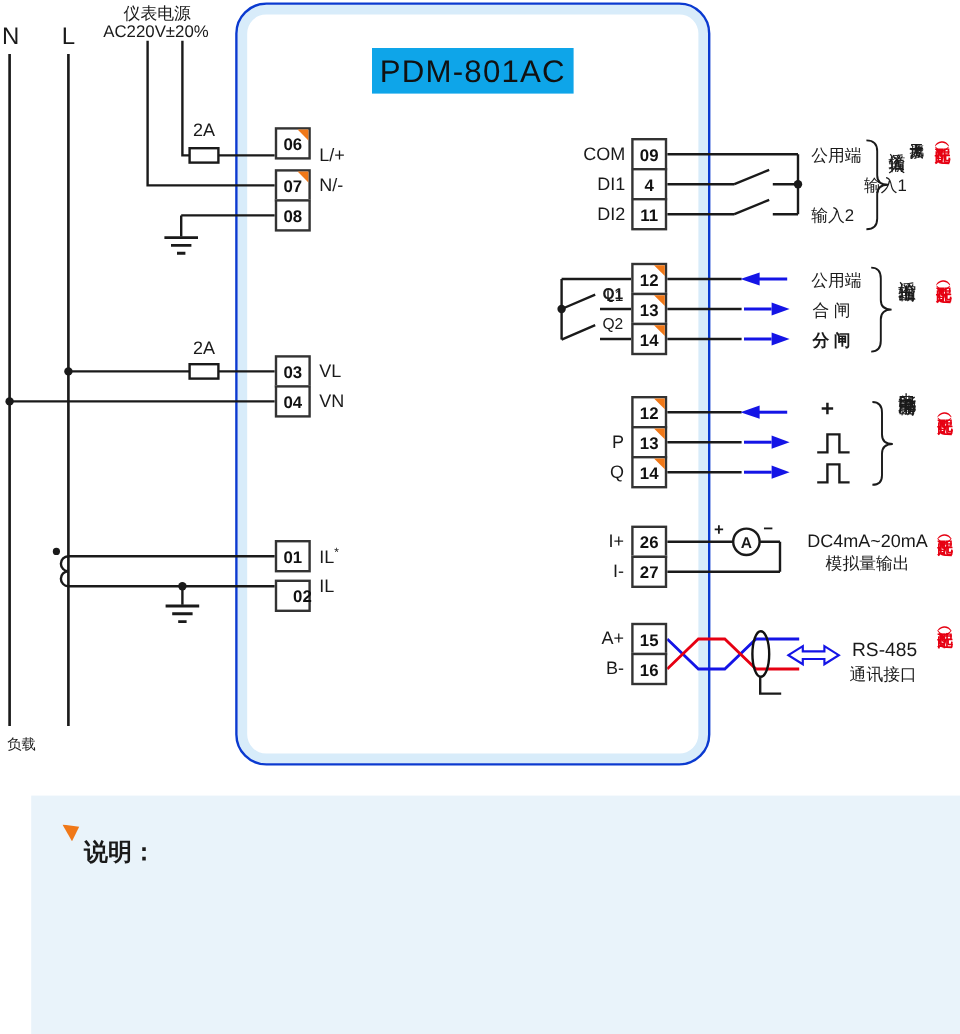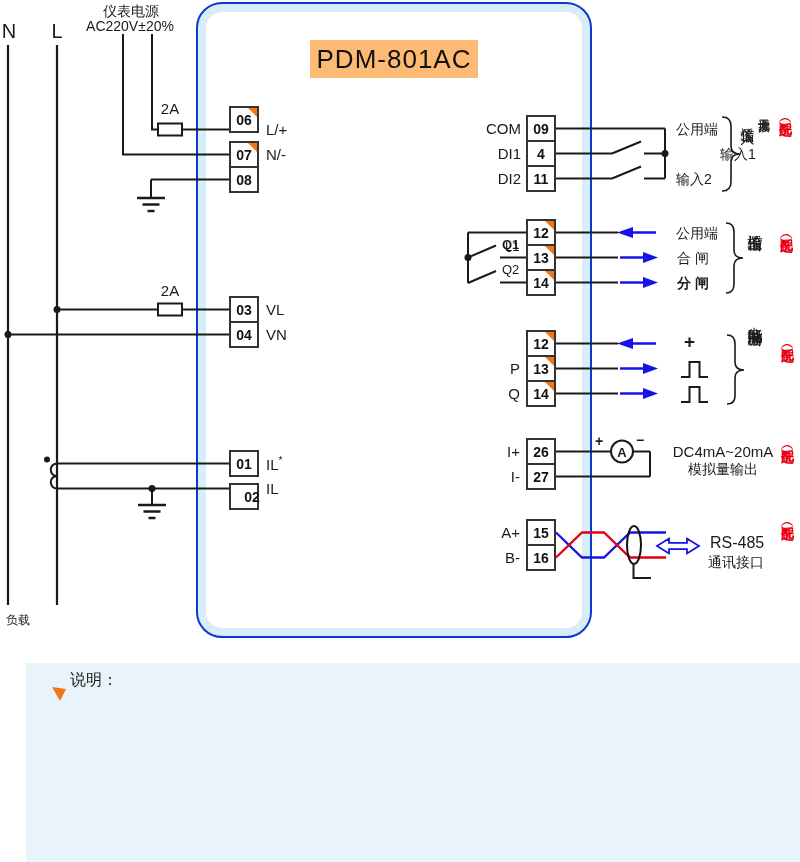--- a/index.html
+++ b/index.html
@@ -1,40 +1,40 @@
 <!DOCTYPE html>
 <html><head>
 <meta charset="utf-8">
 <style>
   html,body{margin:0;padding:0;background:#fff;}
   .stage{position:relative;width:800px;height:862px;background:#fff;overflow:hidden;
          font-family:"Liberation Sans","DejaVu Sans",sans-serif;color:#1a1a1a;}
   .abs{position:absolute;}
   .device{left:196px;top:2px;width:392px;height:632px;border:2px solid #0a3ad0;
           border-radius:26px;box-shadow:inset 0 0 0 8px #d8ecfa;background:#fff;}
-  .title{left:310px;top:40px;width:168px;height:38px;background:#fdba74;
+  .title{left:310px;top:40px;width:168px;height:38px;background:#0ea5e9;
          display:flex;align-items:center;justify-content:center;
          font-size:26px;letter-spacing:1px;color:#111;}
   svg.wires{position:absolute;left:0;top:0;}
   .term{position:absolute;width:30px;height:27px;background:#fff;border:2px solid #333;
         box-sizing:border-box;display:flex;align-items:center;justify-content:center;
         font-size:14px;font-weight:bold;color:#111;}
   .term.flag::after{content:"";position:absolute;top:0;right:0;width:0;height:0;
         border-top:9px solid #f07818;border-left:9px solid transparent;}
   .lbl{position:absolute;font-size:15px;white-space:nowrap;color:#1a1a1a;}
   .lbl.r{text-align:right;}
   .cn{font-size:14px;}
   .small{font-size:13px;}
   .sup{font-size:10px;vertical-align:super;}
   .vtext{position:absolute;writing-mode:vertical-rl;text-orientation:upright;
          white-space:nowrap;color:#1a1a1a;letter-spacing:1px;}
   .opt{position:absolute;writing-mode:vertical-rl;text-orientation:upright;
        color:#e60012;font-weight:bold;font-size:13px;letter-spacing:0;line-height:16px;}
   .notes{left:26px;top:663px;width:774px;height:199px;background:#e9f3fa;}
-  .notes-heading{left:44px;top:7px;font-size:16px;font-weight:normal;}
+  .notes-heading{left:44px;top:34px;font-size:20px;font-weight:bold;}
   .notes-body{left:50px;top:45px;width:662px;}
   .notes-body p{margin:0;text-indent:2em;font-size:16px;line-height:28.5px;font-weight:600;}
   .load{font-size:12px;}
   .nl{font-size:20px;width:20px;text-align:center;}
 </style>
 </head>
 <body>
 
 <div class="stage">
 

